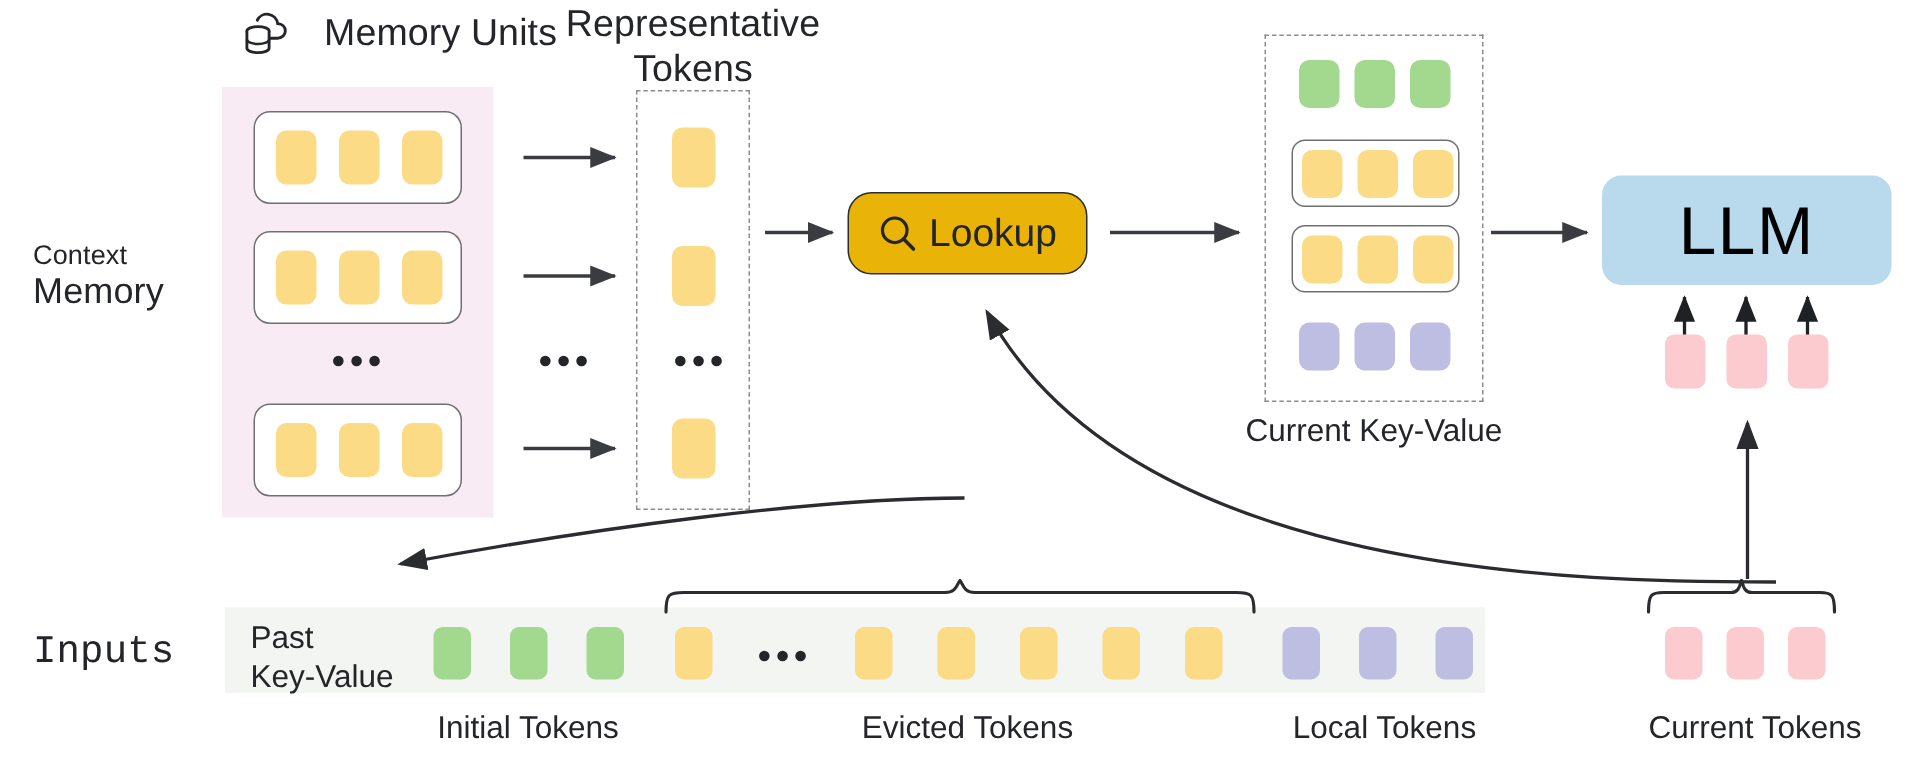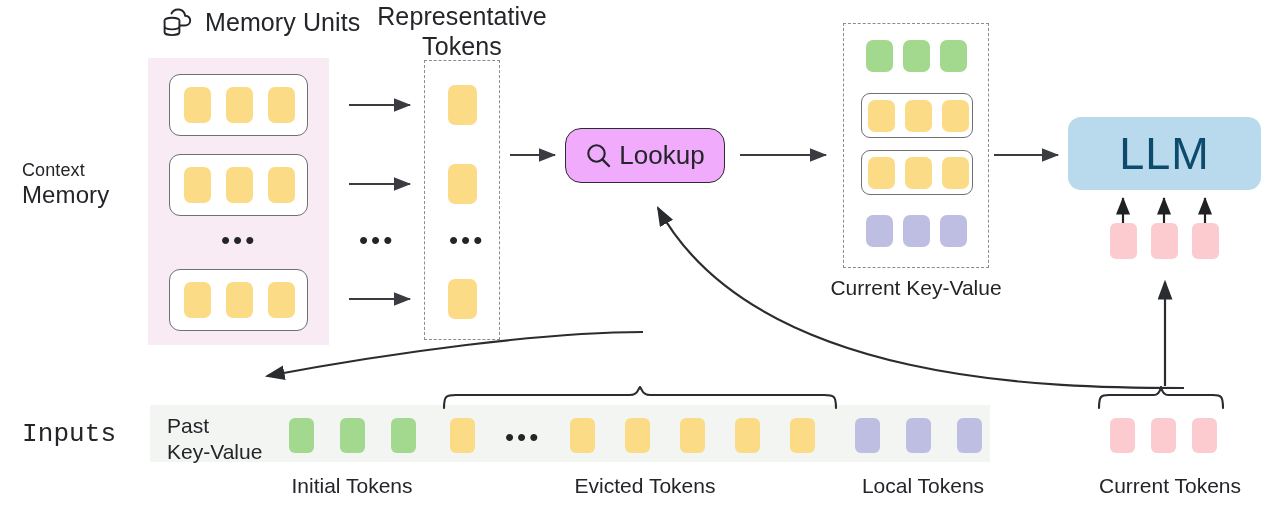--- a/index.html
+++ b/index.html
@@ -25,21 +25,21 @@
   .mem-unit .tok.t2{left:56px;}
   .mem-unit .tok.t3{left:98px;}
 
   
   #rep-box{left:424px;top:60px;width:76px;height:280px;border:1.7px dashed #8a8c90;box-sizing:border-box;}
   .rep-tok{position:absolute;left:448px;width:29px;height:40px;border-radius:7px;background:#FCDB86;}
 
   
   #lookup{
     left:565px;top:128px;width:160px;height:55px;
-    border:1.9px solid #2a2c30;border-radius:16px;background:#f0abfc;
+    border:1.9px solid #2a2c30;border-radius:16px;background:#eab308;
     display:flex;align-items:center;justify-content:center;gap:7px;
     box-sizing:border-box;
   }
   #lookup .txt{font-size:26px;color:#232529;}
 
   
   #kv-box{left:843px;top:23px;width:146px;height:245px;border:1.7px dashed #8a8c90;box-sizing:border-box;}
   .kv-row{position:absolute;left:866px;width:101px;height:34px;}
   .kv-row.boxed{left:861px;width:112px;height:45px;border:1.3px solid #6f7074;border-radius:9px;background:#fff;box-sizing:border-box;}
   .kv-cell{position:absolute;width:27px;height:32px;border-radius:7px;}
@@ -48,34 +48,34 @@
   .kv-row .c3{left:74px;}
   .kv-row.boxed .c1{left:6px;top:6px;}
   .kv-row.boxed .c2{left:43px;top:6px;}
   .kv-row.boxed .c3{left:80px;top:6px;}
 
   
   #llm{
     left:1068px;top:117px;width:193px;height:73px;border-radius:13px;
     background:#B8DAEC;display:flex;align-items:center;justify-content:center;
   }
-  #llm .txt{font-size:45px;color:#0c4a6e;letter-spacing:1px;}
+  #llm .txt{font-size:45px;color:#000000;letter-spacing:1px;}
   .cur-tok-top{position:absolute;top:223px;width:27px;height:36px;border-radius:6px;background:#FBCBD0;}
 
   
   #inputs-strip{left:150px;top:405px;width:840px;height:57px;background:#F2F5F2;}
   .in-tok{position:absolute;top:418px;width:25px;height:35px;border-radius:6px;}
 
   
   .dots{position:absolute;color:#232529;font-size:26px;letter-spacing:3px;line-height:1;}
 </style>
 </head>
 <body>
 
-<div class="abs" style="left:158px;top:4px;display:flex;align-items:center;gap:9px;text-align:center;">
+<div class="abs" style="left:158px;top:4px;display:flex;align-items:center;gap:20px;text-align:center;">
   <span style="display:inline-block;width:38px;height:38px;">
     <svg width="38" height="38" viewBox="0 0 38 38">
       <path d="M13.5 9.5a7.2 7.2 0 0 1 13.6 2.2c3.0.2 5.1 2.2 5.1 4.9 0 2.8-2.3 4.9-5.3 4.9h-9.2" fill="none" stroke="#232529" stroke-width="1.9" stroke-linecap="round"></path>
       <ellipse cx="14" cy="16.6" rx="7.4" ry="2.9" fill="#fff" stroke="#232529" stroke-width="1.9"></ellipse>
       <path d="M6.6 16.6v11.6c0 1.6 3.3 2.9 7.4 2.9s7.4-1.3 7.4-2.9V16.6" fill="#fff" stroke="#232529" stroke-width="1.9" stroke-linejoin="round"></path>
       <path d="M6.6 22.4c0 1.6 3.3 2.9 7.4 2.9s7.4-1.3 7.4-2.9" fill="none" stroke="#232529" stroke-width="1.7"></path>
     </svg>
   </span>
   <span class="lbl">Memory Units</span>
 </div>

